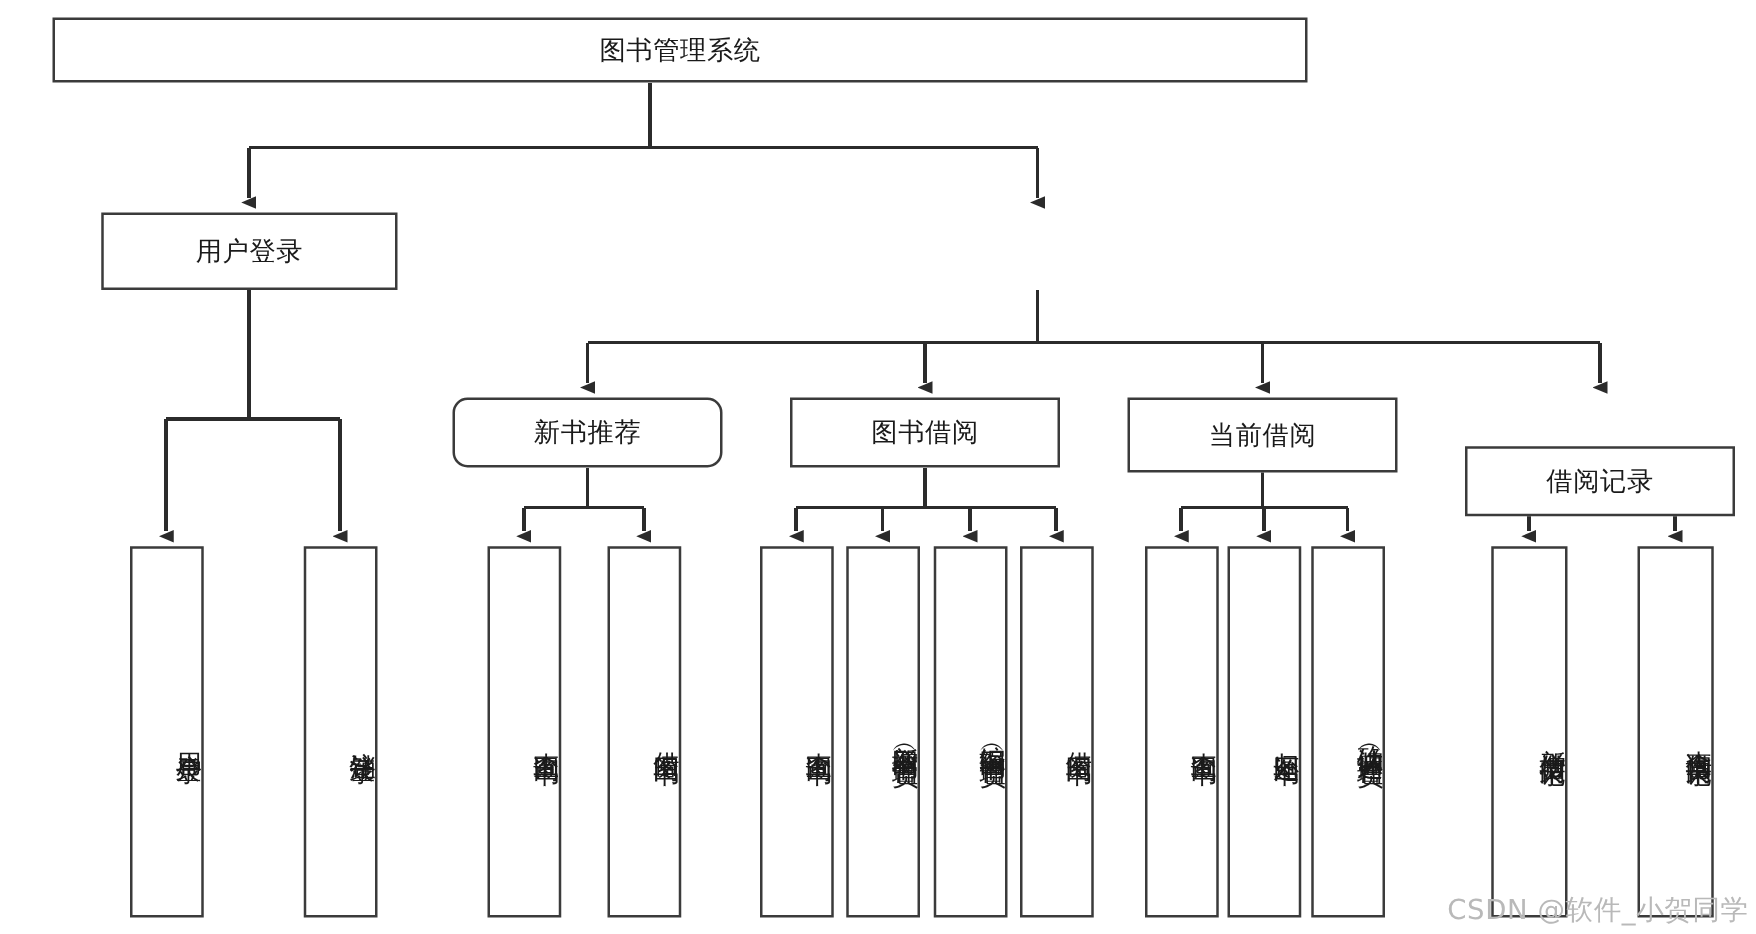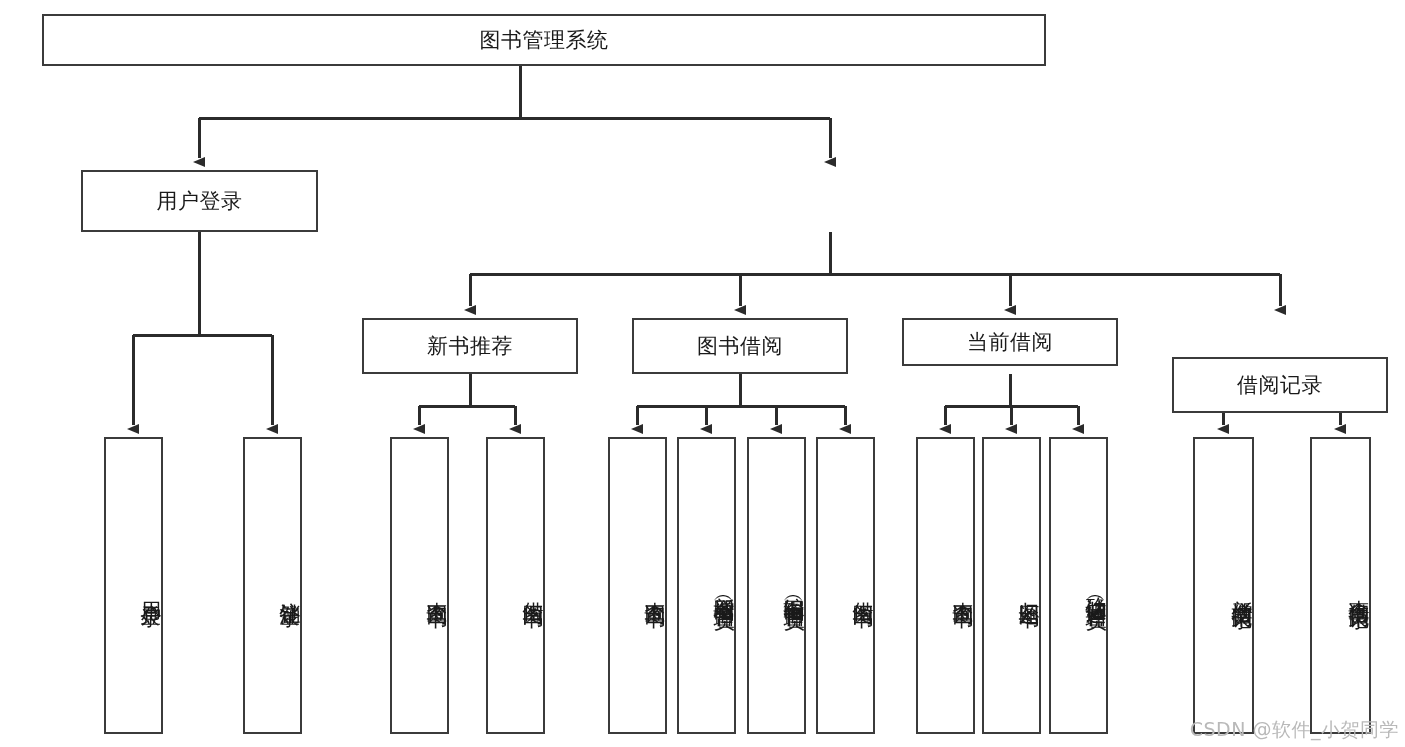--- a/index.html
+++ b/index.html
@@ -57,21 +57,21 @@
     display: block;
     white-space: pre;
   }
   .node.vert .node-label {
     white-space: normal;
   }
   .watermark {
     position: absolute;
     right: 6px;
     bottom: 4px;
-    font-size: 19px;
+    font-size: 22px;
     color: #b9b9b9;
     letter-spacing: 0.5px;
     white-space: nowrap;
     user-select: none;
   }
 </style>
 </head>
 <body>
 
 <div id="canvas">
@@ -129,29 +129,29 @@
 
   <div class="node horiz" style="left:18px; top:14px; width:1004px; height:52px;margin-left:24px;">
     <span class="node-label">图书管理系统</span>
   </div>
 
   <div class="node horiz" style="left:81px; top:170px; width:237px; height:62px;">
     <span class="node-label">用户登录</span>
   </div>
 
 
-  <div class="node horiz" style="left:362px; top:318px; width:216px; height:56px;">
+  <div class="node horiz" style="left:362px; top:318px; width:216px; height:56px;border-radius:12px;">
     <span class="node-label">新书推荐</span>
   </div>
 
   <div class="node horiz" style="left:632px; top:318px; width:216px; height:56px;">
     <span class="node-label">图书借阅</span>
   </div>
 
-  <div class="node horiz" style="left:902px; top:318px; width:216px; height:48px;">
+  <div class="node horiz" style="left:902px; top:318px; width:216px; height:60px;">
     <span class="node-label">当前借阅</span>
   </div>
 
   <div class="node horiz" style="left:1172px; top:318px; width:216px; height:56px;margin-top:39px;">
     <span class="node-label">借阅记录</span>
   </div>
 
   <div class="node vert" style="left:104px; top:437px; width:59px; height:297px;">
     <span class="node-label">用户登录</span>
   </div>

